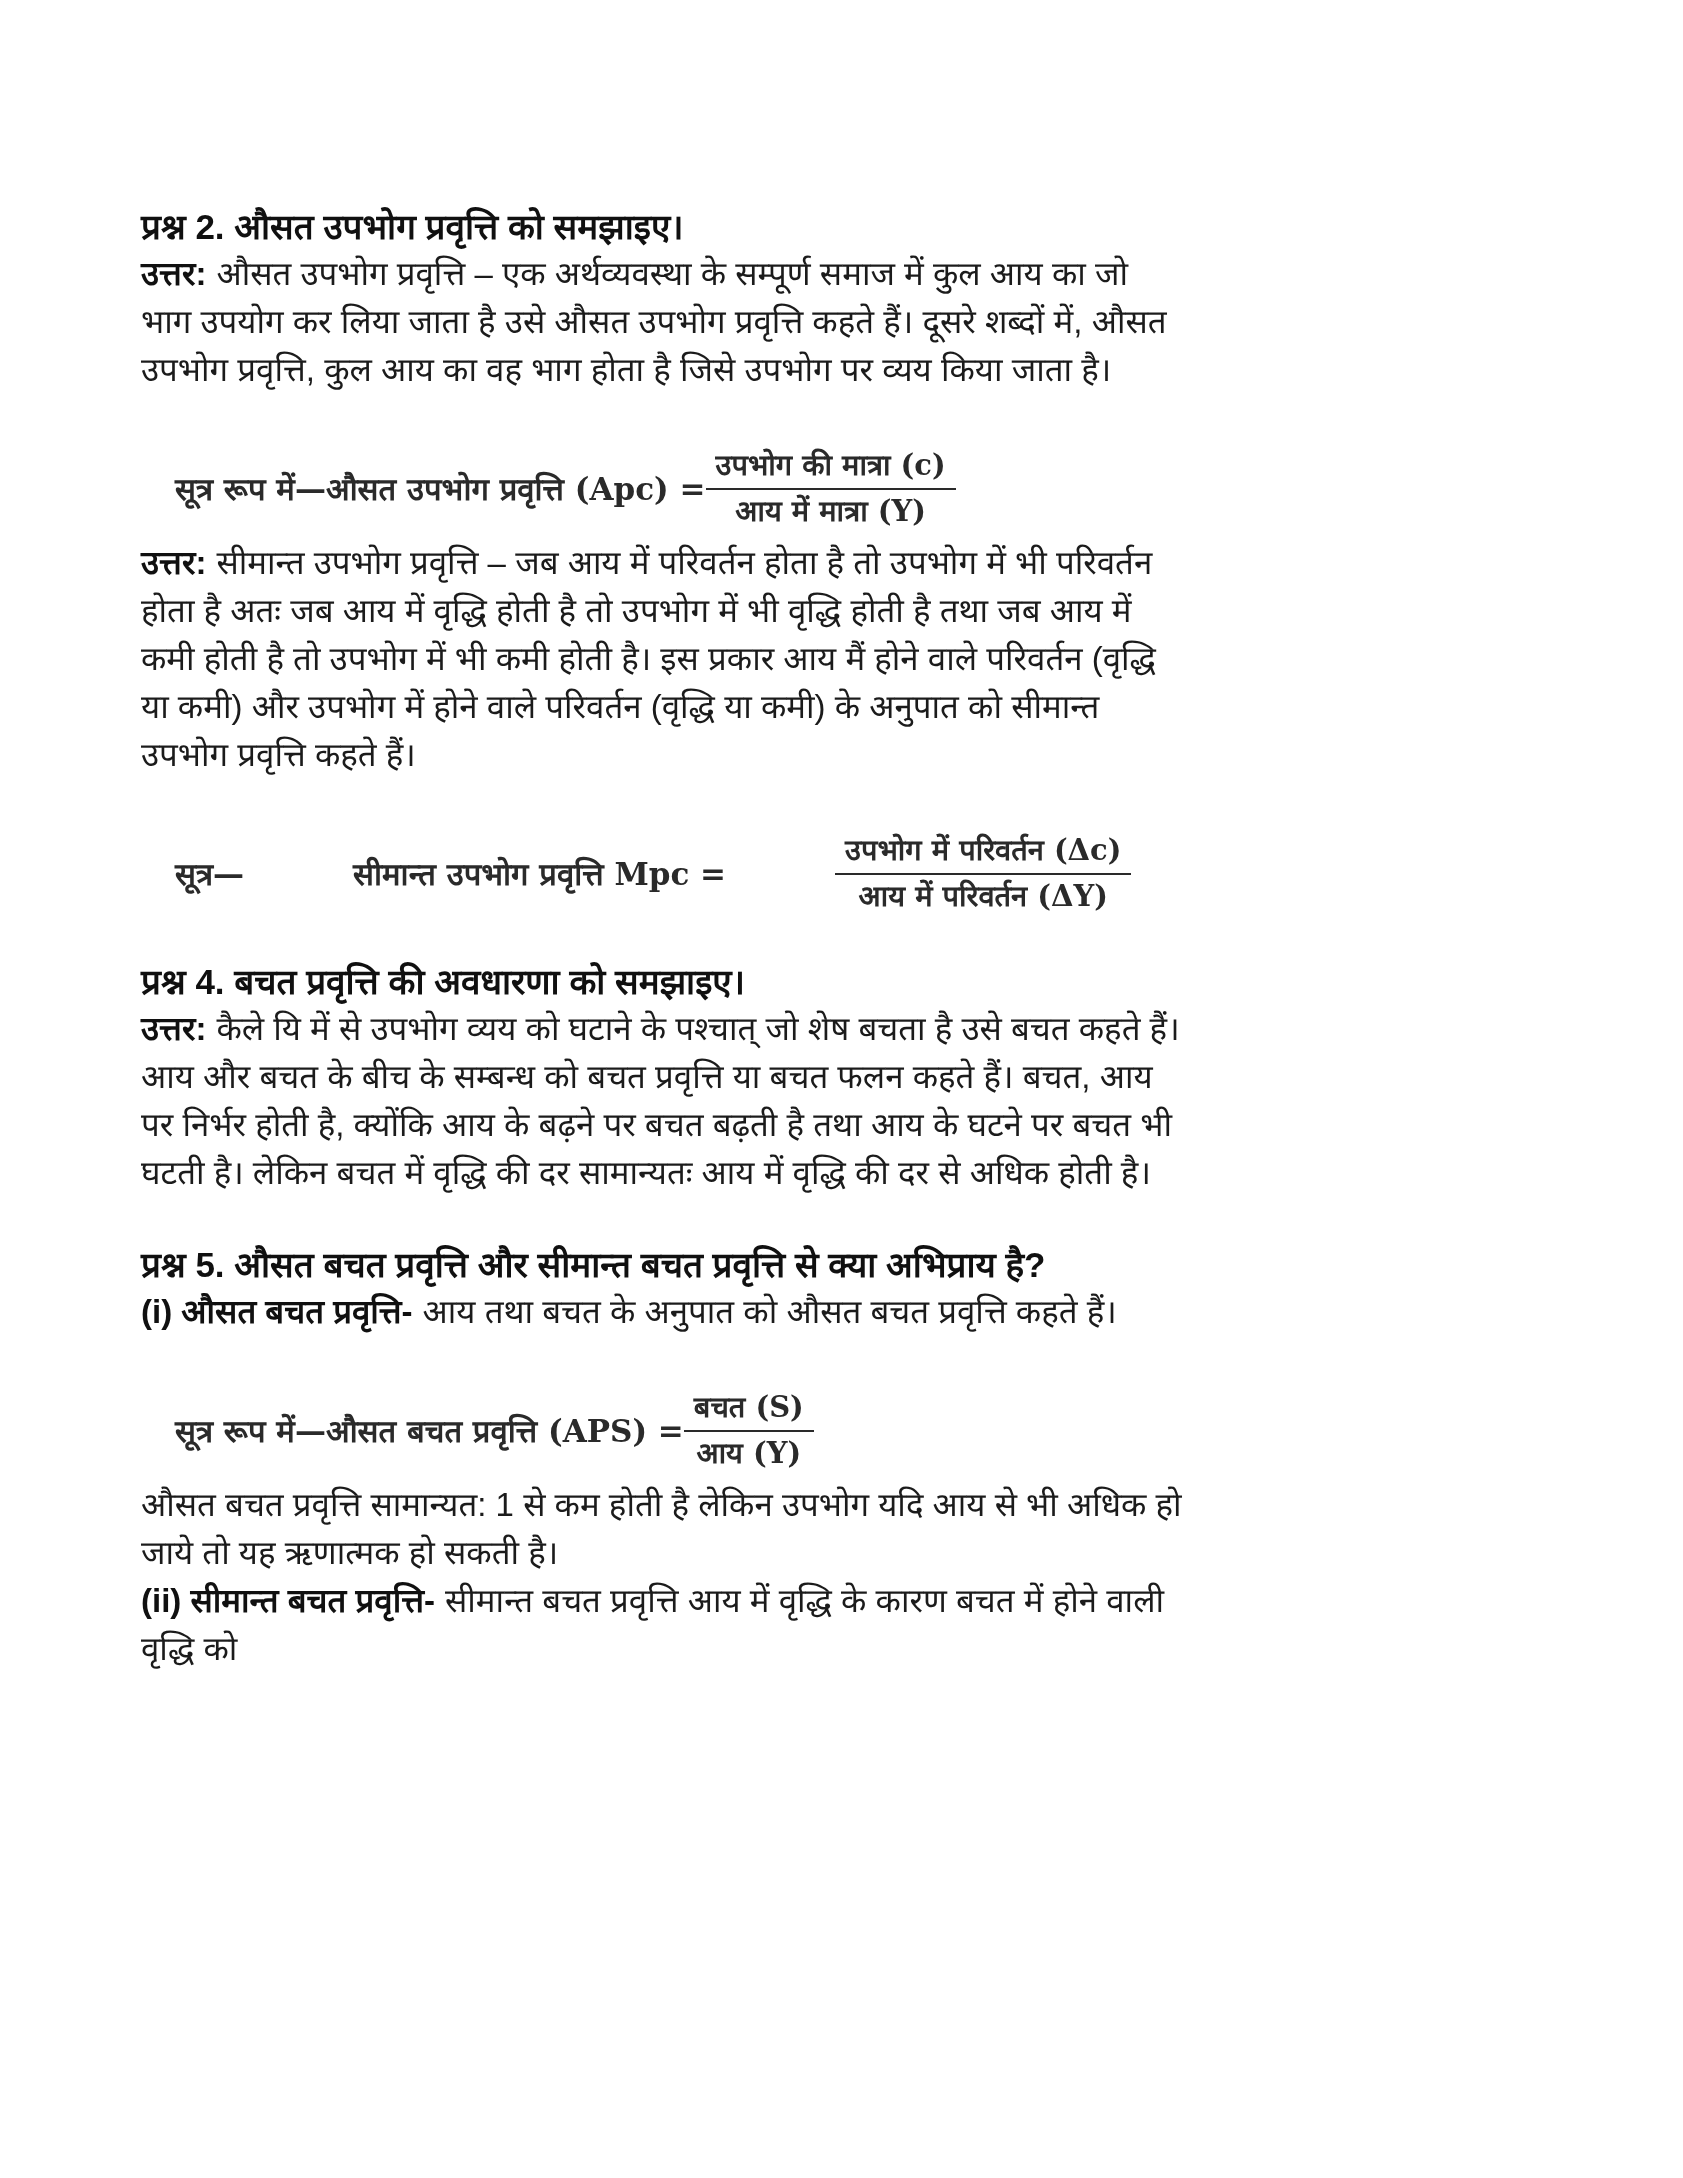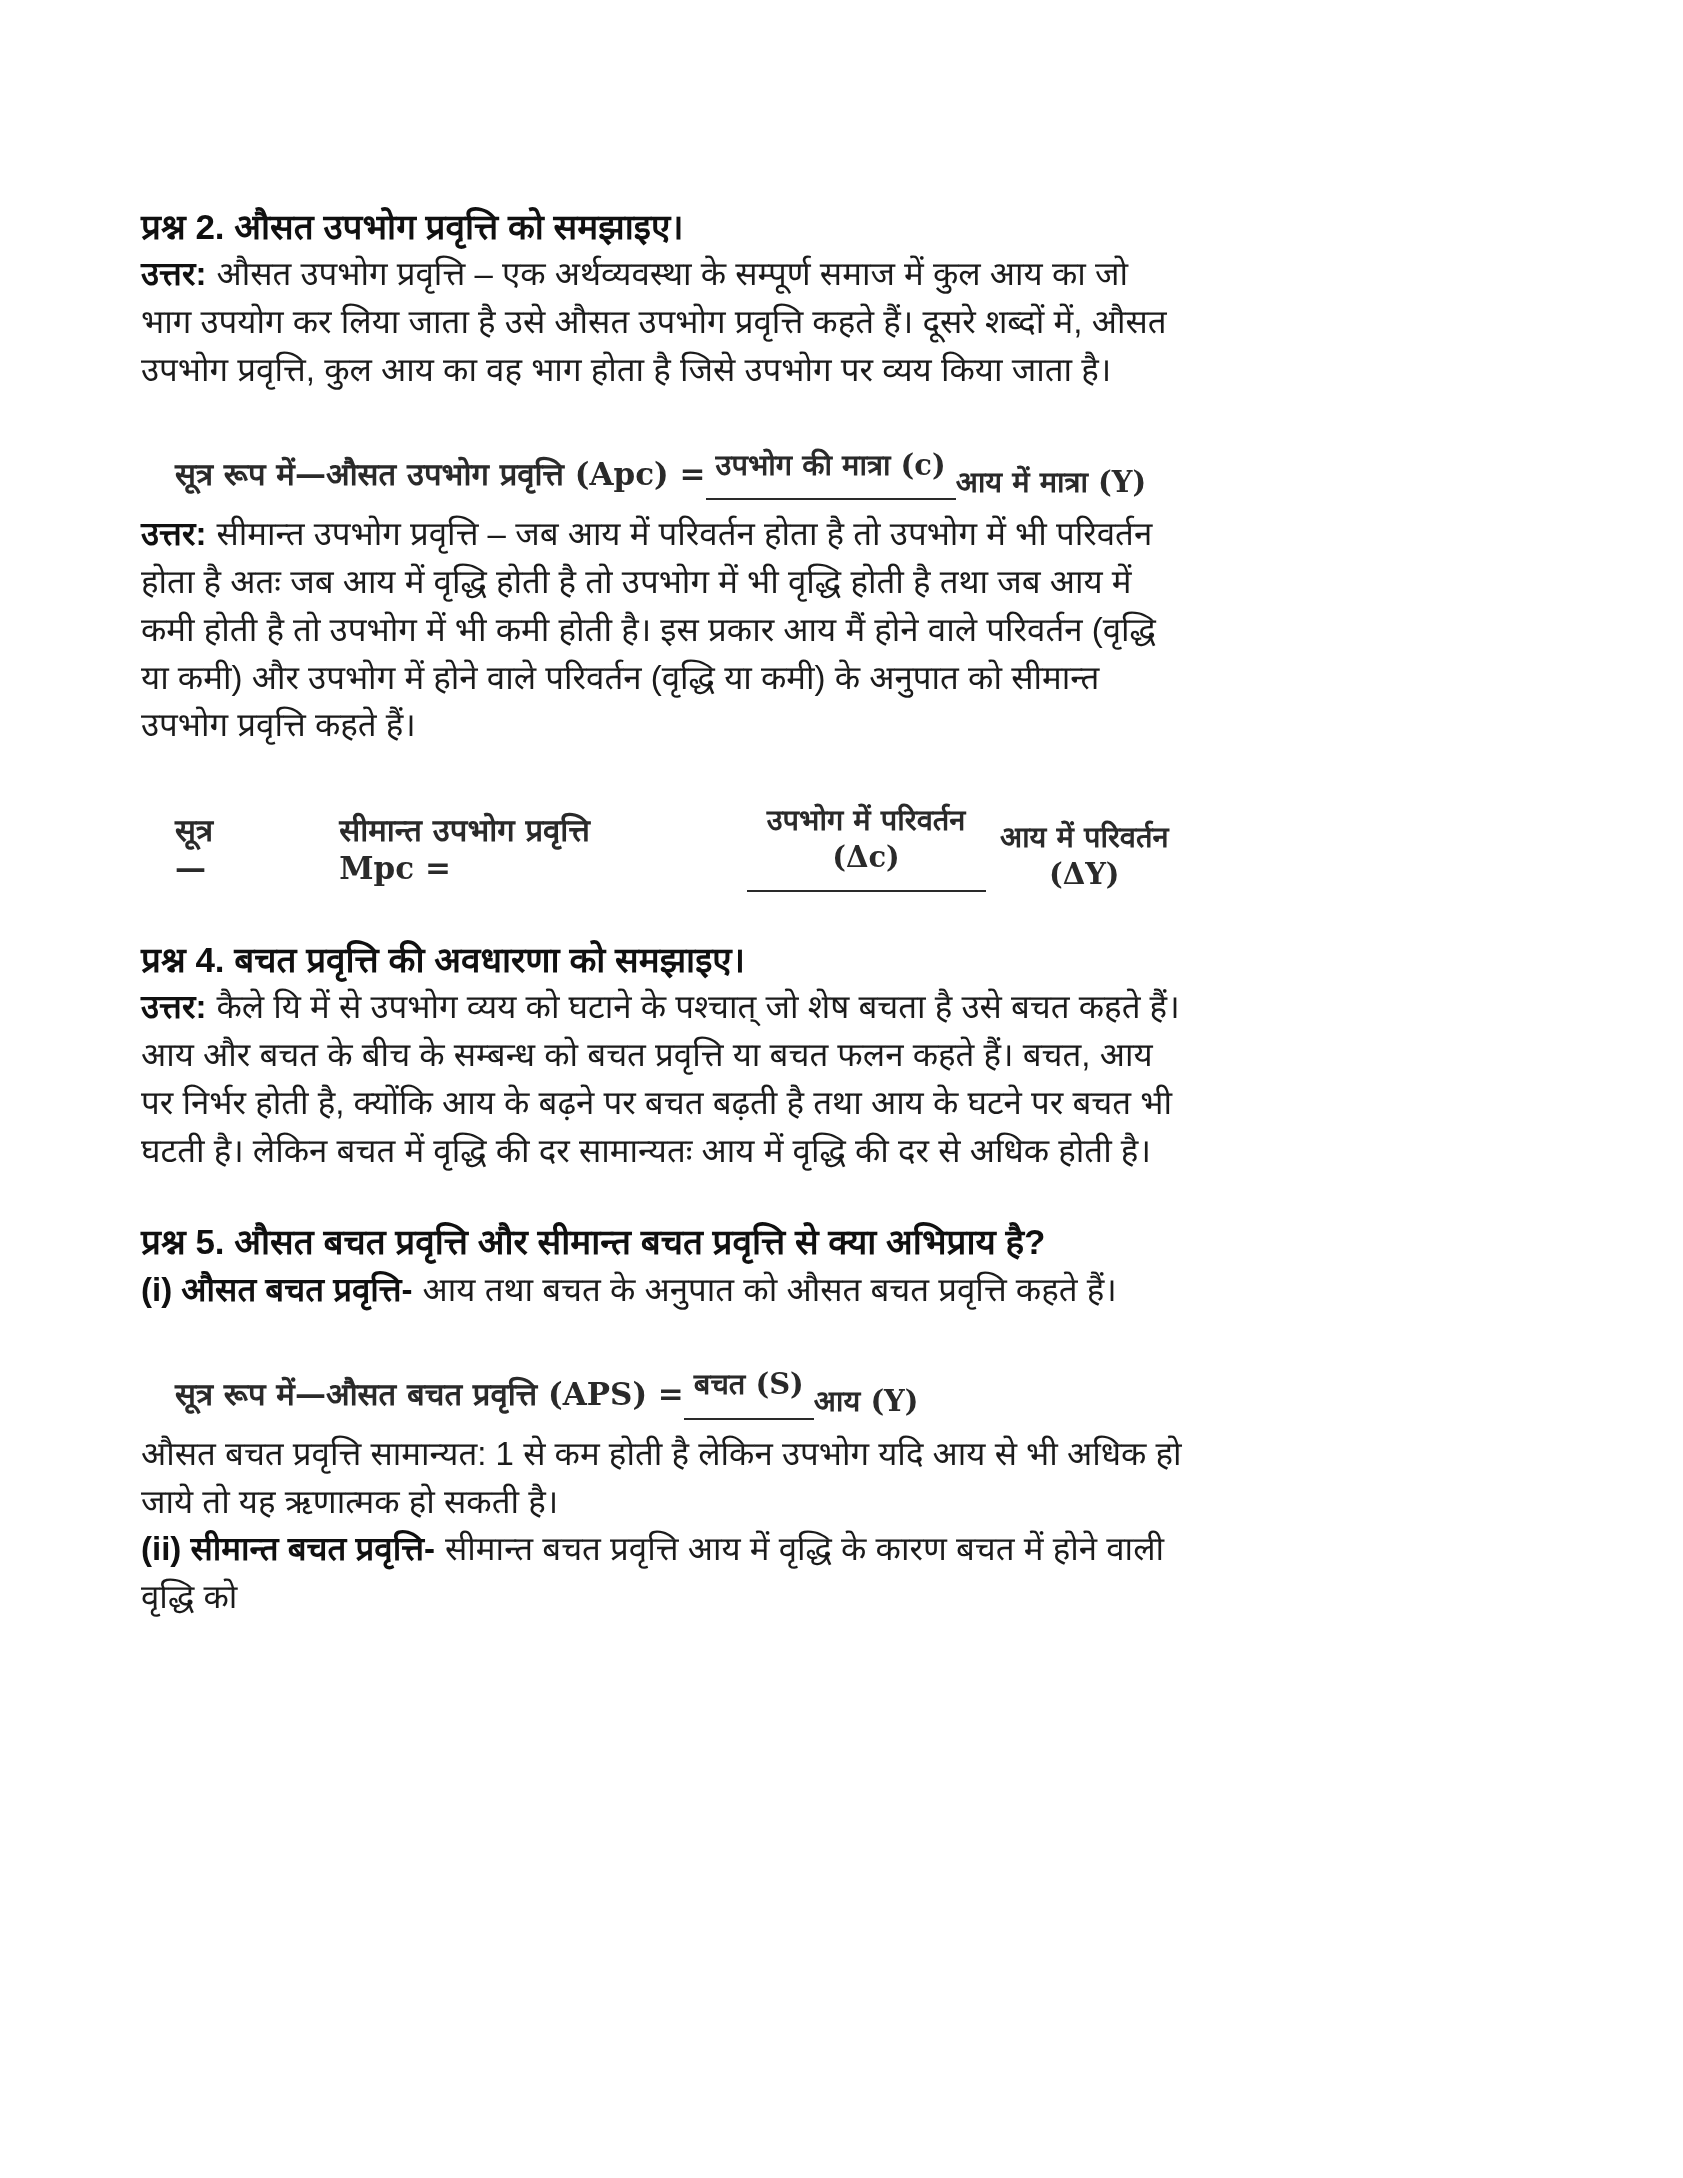--- a/index.html
+++ b/index.html
@@ -36,28 +36,28 @@
     align-items:center;
     font-family:"DejaVu Serif", serif;
     font-size:31px;
     color:#2a2a2a;
     padding-left:34px;
     font-weight:600;
   }
   .formula.wide-gap{gap:109px;}
   .frac{
     display:inline-flex;
-    flex-direction:row;
+    flex-direction:column;
     text-align:center;
     font-size:29px;
     line-height:1.25;
     justify-content:flex-end;
   }
   .frac .num{border-bottom:2px solid #2a2a2a;padding:0 10px 5px 10px;}
-  .frac .den{padding-top:17px;}
+  .frac .den{padding-top:3px;}
 </style>
 </head>
 <body>
 
 <div class="page">
 
   <h2 class="q-heading">प्रश्न 2. औसत उपभोग प्रवृत्ति को समझाइए।</h2>
 
   <p class="ans block"><span class="lbl">उत्तर:</span><span>औसत उपभोग प्रवृत्ति – एक अर्थव्यवस्था के सम्पूर्ण समाज में कुल आय का जो भाग उपयोग कर लिया जाता है उसे औसत उपभोग प्रवृत्ति कहते हैं। दूसरे शब्दों में, औसत उपभोग प्रवृत्ति, कुल आय का वह भाग होता है जिसे उपभोग पर व्यय किया जाता है।</span></p>
 

